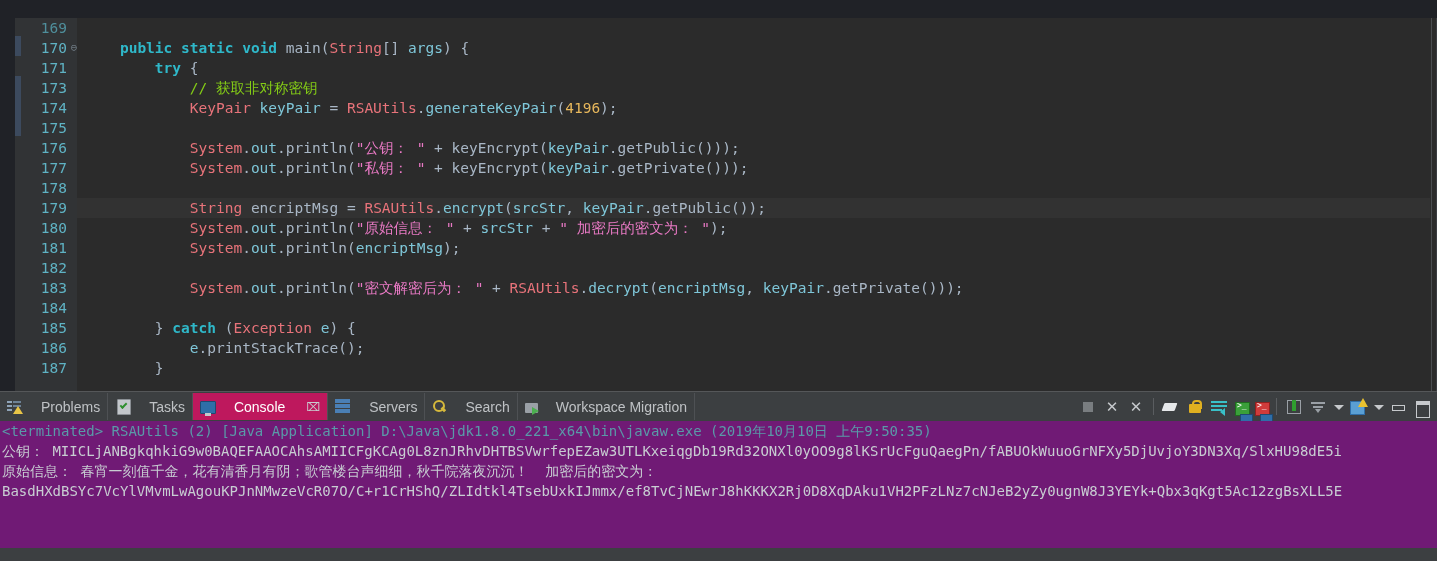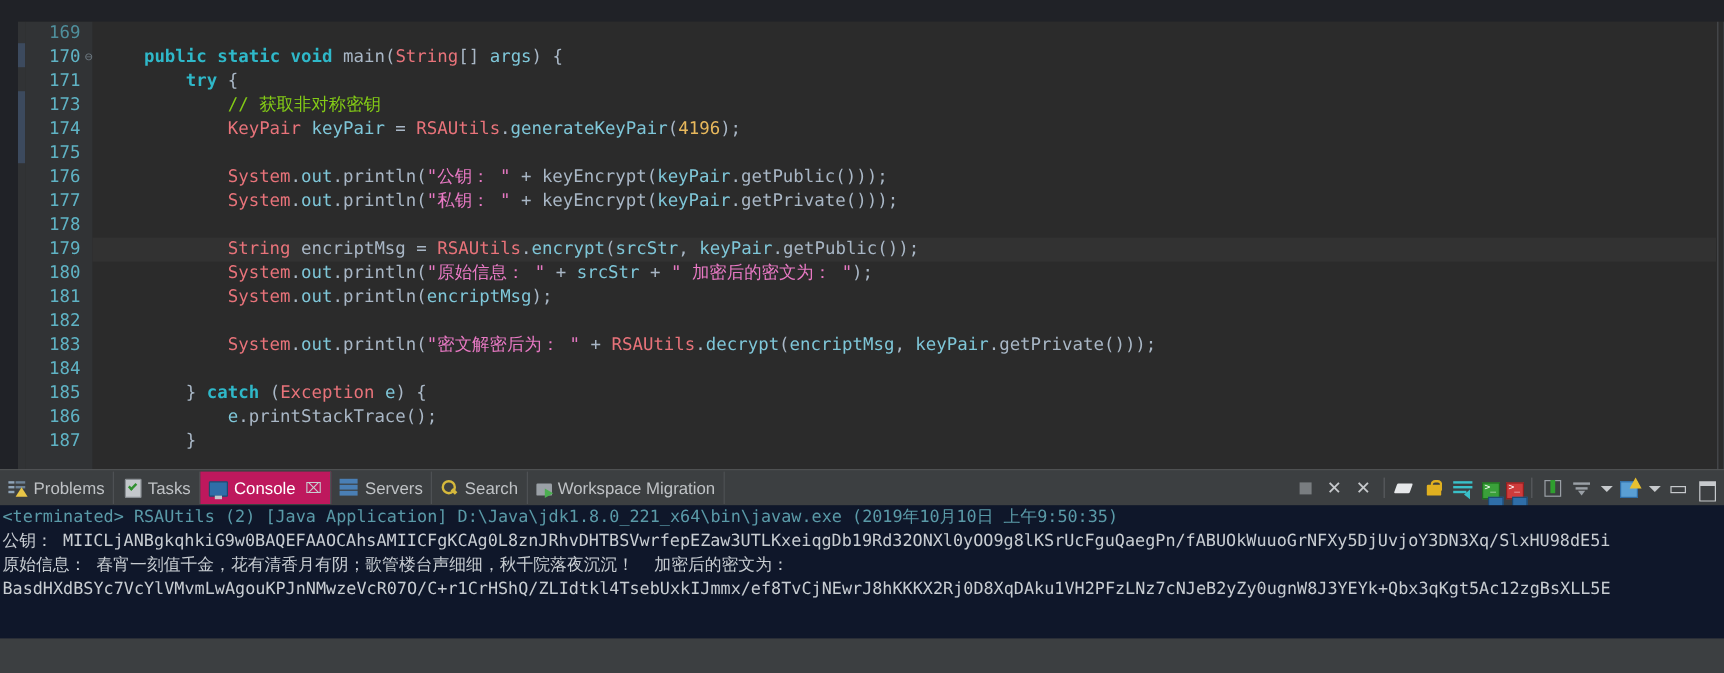--- a/index.html
+++ b/index.html
@@ -146,21 +146,21 @@
     height: 29px;
     background: #3c3f41;
     display: flex;
     align-items: center;
   }
   .tab {
     display: flex;
     align-items: center;
     height: 27px;
     padding: 0 7px;
-    gap: 5px;
+    gap: 18px;
     font-family: "Liberation Sans", sans-serif;
     font-size: 14px;
     color: #bfc2c5;
     border-right: 1px solid #4e5154;
     white-space: nowrap;
   }
   .tab.active {
     background: #be185d;
     color: #ffffff;
   }
@@ -357,22 +357,22 @@
   .tb-min:after{content:"";position:absolute;left:5px;top:9px;
     width:11px;height:4px;border:1px solid #c6c9cc;}
   .tb-max:after{content:"";position:absolute;left:5px;top:5px;
     width:12px;height:12px;border:1px solid #c6c9cc;border-top-width:4px;}
 
   
   .console-body {
     position: absolute;
     left: 0; top: 30px;
     width: 1437px;
-    height: 111px;
-    background: #0f172a;
+    height: 127px;
+    background: #701a75;
     overflow: hidden;
   }
   .cline {
     height: 20px;
     line-height: 20px;
     font-family: "DejaVu Sans Mono", "Liberation Mono", monospace;
     font-size: 14px;
     white-space: pre;
     padding-left: 2px;
     color: #a9b7c6;

